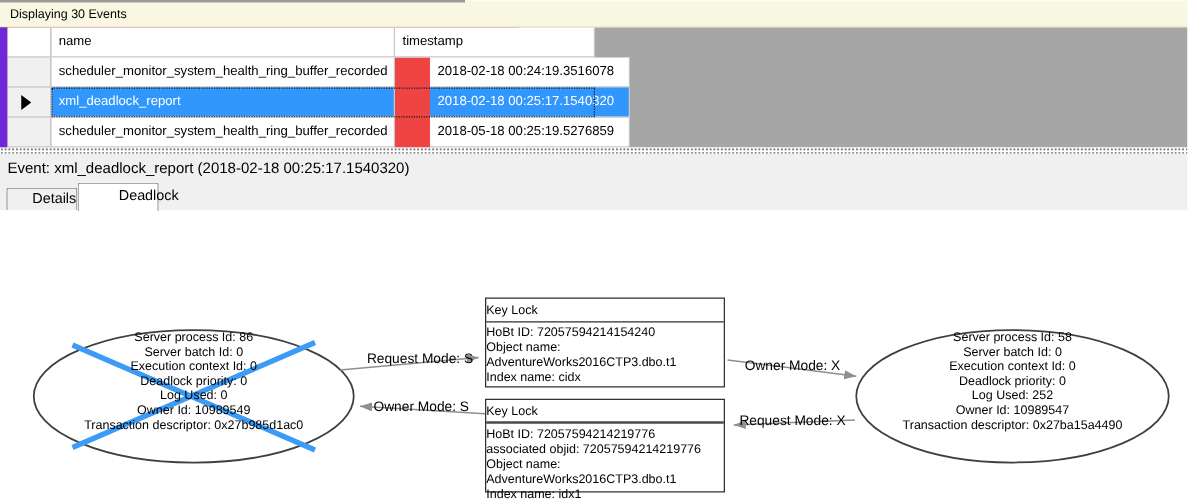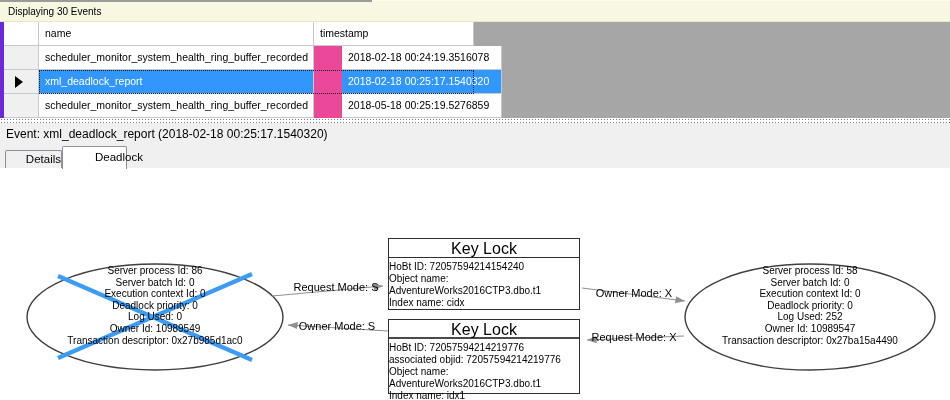--- a/index.html
+++ b/index.html
@@ -8,22 +8,22 @@
   .screen { position:relative; width:950px; height:400px; background:#fff; }
 
   
   .events-bar { position:absolute; left:0; top:0; width:950px; height:22px;
     background:#f7f7e2; border-top:1px solid #fcfcf1; border-bottom:1px solid #e6e6c8;
     font-size:10px; color:#000; line-height:21px; padding-left:8px; }
   .top-edge { position:absolute; left:0; top:0; width:372px; height:2px; background:#9b9b9b; }
 
   
   .grid-zone { position:absolute; left:0; top:22px; width:950px; height:96px; background:#a6a6a6; }
-  .grid { position:absolute; left:0; top:0; width:415px; height:96px; background:#ec4899;
-    border-left:4px solid #6d28d9; font-size:10.5px; color:#000; }
+  .grid { position:absolute; left:0; top:0; width:415px; height:96px; background:#ef4444;
+    border-left:6px solid #6d28d9; font-size:10.5px; color:#000; }
   .grow { display:flex; width:470px; height:24px; }
   .rowhdr { width:35px; height:24px; background:#f0f0f0; border-right:1px solid #c4c9ce;
     border-bottom:1px solid #c4c9ce; flex:none; position:relative; }
   .hdr .rowhdr { background:#fff; }
   .cell { height:24px; border-right:1px solid #c4c9ce; border-bottom:1px solid #c4c9ce;
     padding:0 0 0 6px; line-height:23px; white-space:nowrap; overflow:hidden; background:#fff; }
   .c-name { width:275px; flex:none; }
   .c-ts { width:160px; flex:none; }
   .rowsel { display:flex; width:435px;gap:28px; }
   .sel .cell { background:#3297fd; color:#fff; }
@@ -49,21 +49,21 @@
 
   
   .content { position:absolute; left:0; top:168px; width:950px; height:232px; background:#fff; }
   .content svg { position:absolute; left:0; top:0; }
   .node-text { position:absolute; text-align:center; font-size:10px; line-height:11.6px; color:#000; }
   .nt-left { left:27px; top:97px; width:256px; }
   .nt-right { left:682px; top:97px; width:256px; }
   .lockbox { position:absolute; width:192px; background:#fff; border:1px solid #2f2f2f; }
   .lb-top { left:388px; top:70px; height:72px; }
   .lb-bottom { left:388px; top:151px; height:75px; }
-  .lb-title { height:19px; line-height:19px; text-align:center; font-size:16px;
+  .lb-title { height:19px; line-height:19px; font-size:10px;
     border-bottom:1px solid #2f2f2f; }
   .lb-bottom .lb-title { border-bottom:2px solid #4a4a4a; }
   .lb-body { padding-top:3px; text-align:left; font-size:10px; line-height:12px; }
   .edge-label { position:absolute; transform:translate(-50%,-50%); font-size:11px; color:#000;
     white-space:nowrap; }
 </style>
 </head>
 <body>
 
 <div class="screen">

